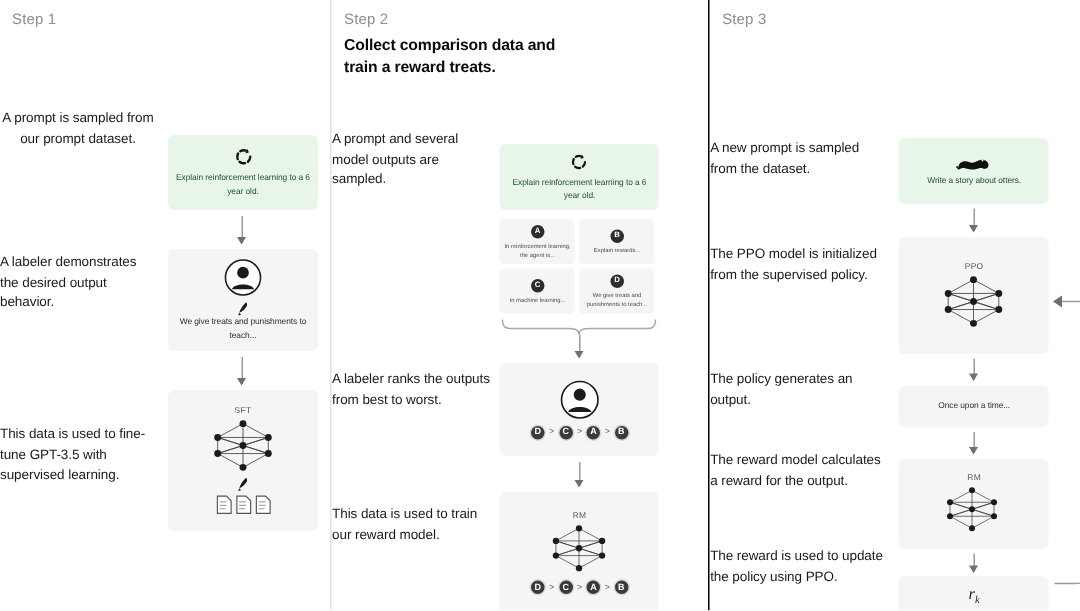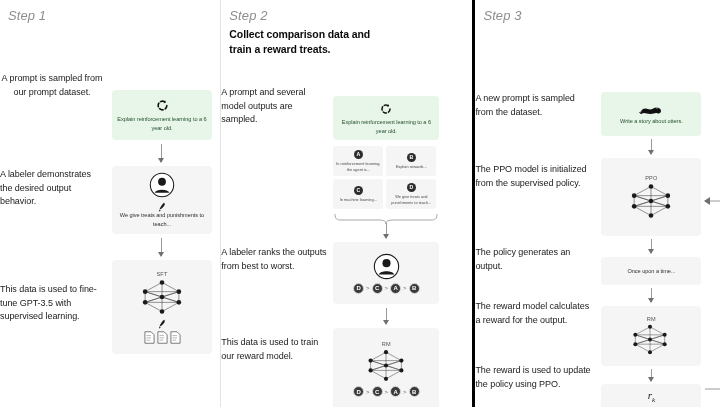--- a/index.html
+++ b/index.html
@@ -15,30 +15,29 @@
     background: #ffffff;
     display: flex;
   }
   .column {
     position: relative;
     height: 407px;
     padding: 8px 0 0 0;
   }
   .col1 { width: 227px; }
   .col2 { width: 238px; border-left: 1px solid #e3e3e3; }
-  .col3 { width: 255px; border-left: 3px solid #000000; margin-left: 21px; }
+  .col3 { width: 255px; border-left: 1px solid #000000; margin-left: 21px; }
 
   .col-inner { position: relative; width: 100%; height: 100%; padding-left: 8px; }
 
   .step-label {
-    font-size: 13px;
+    font-size: 10px;
     color: #8e8e8e;
     letter-spacing: .1px;
     margin-bottom: 4px;
-    font-style: italic;
   }
   .step-title {
     font-size: 10.5px;
     font-weight: bold;
     color: #0b0b0b;
     line-height: 1.42;
     letter-spacing: -.1px;
   }
 
   .para {

